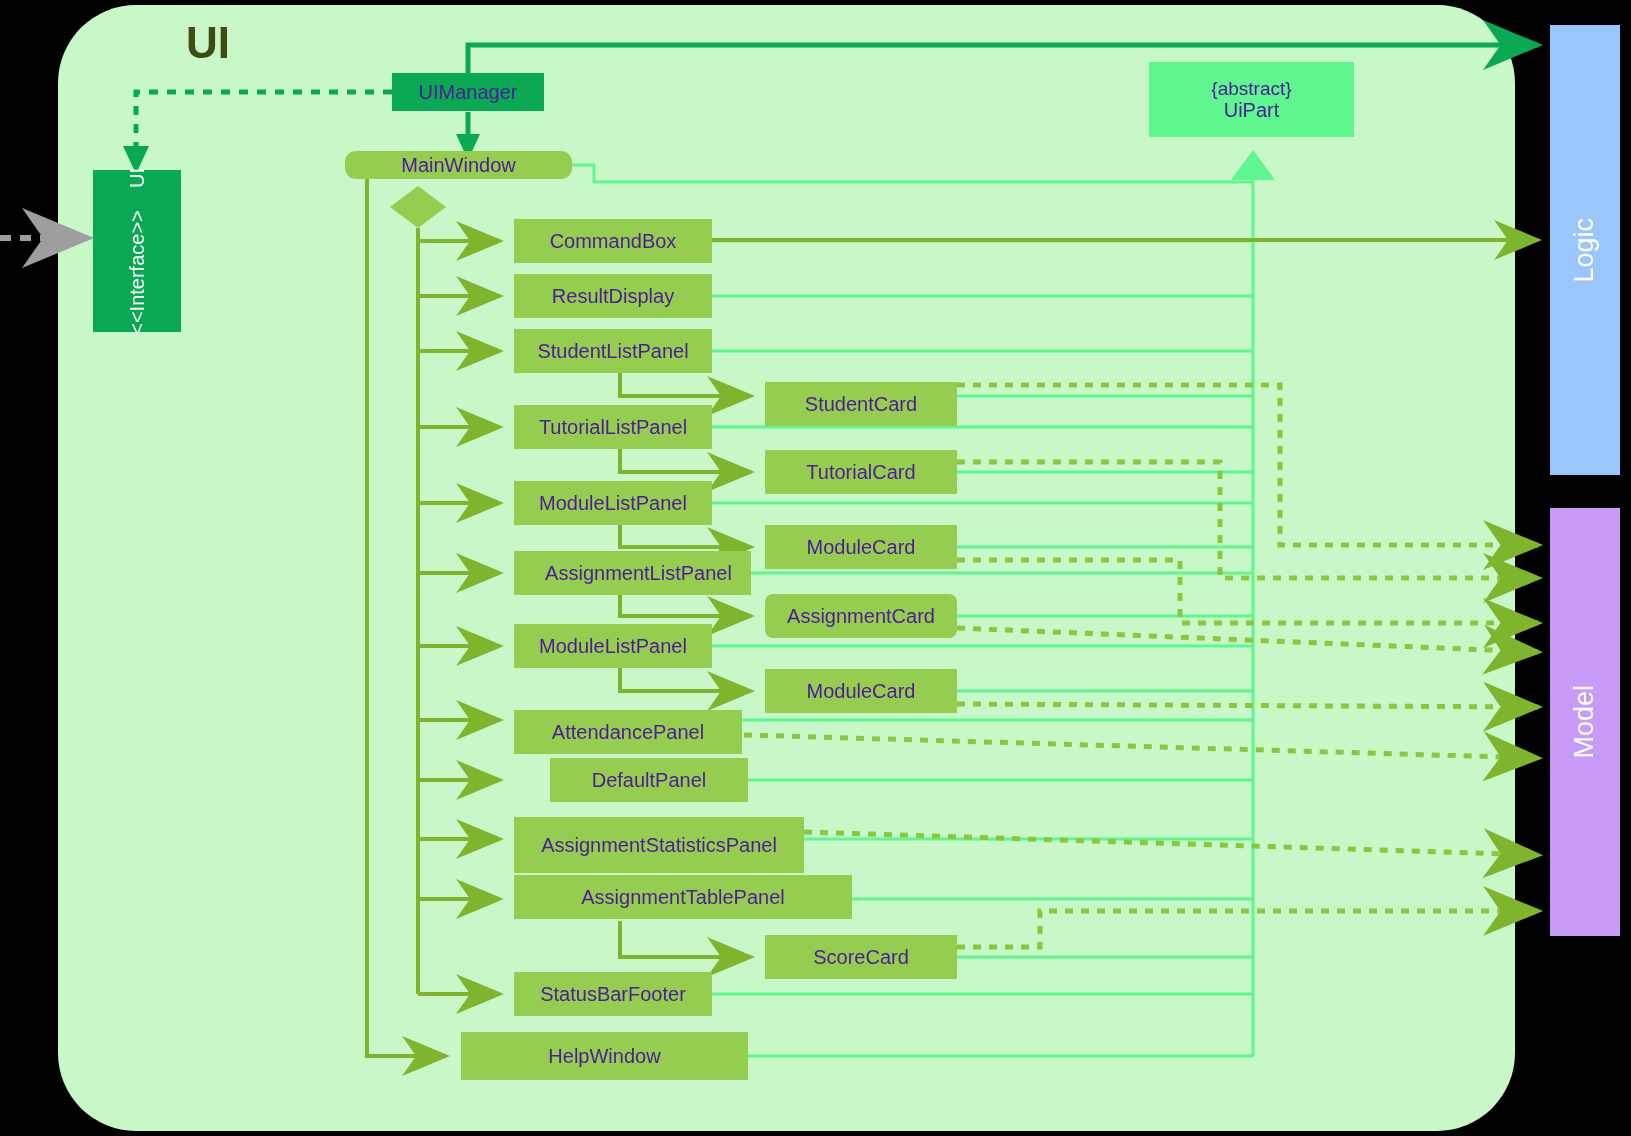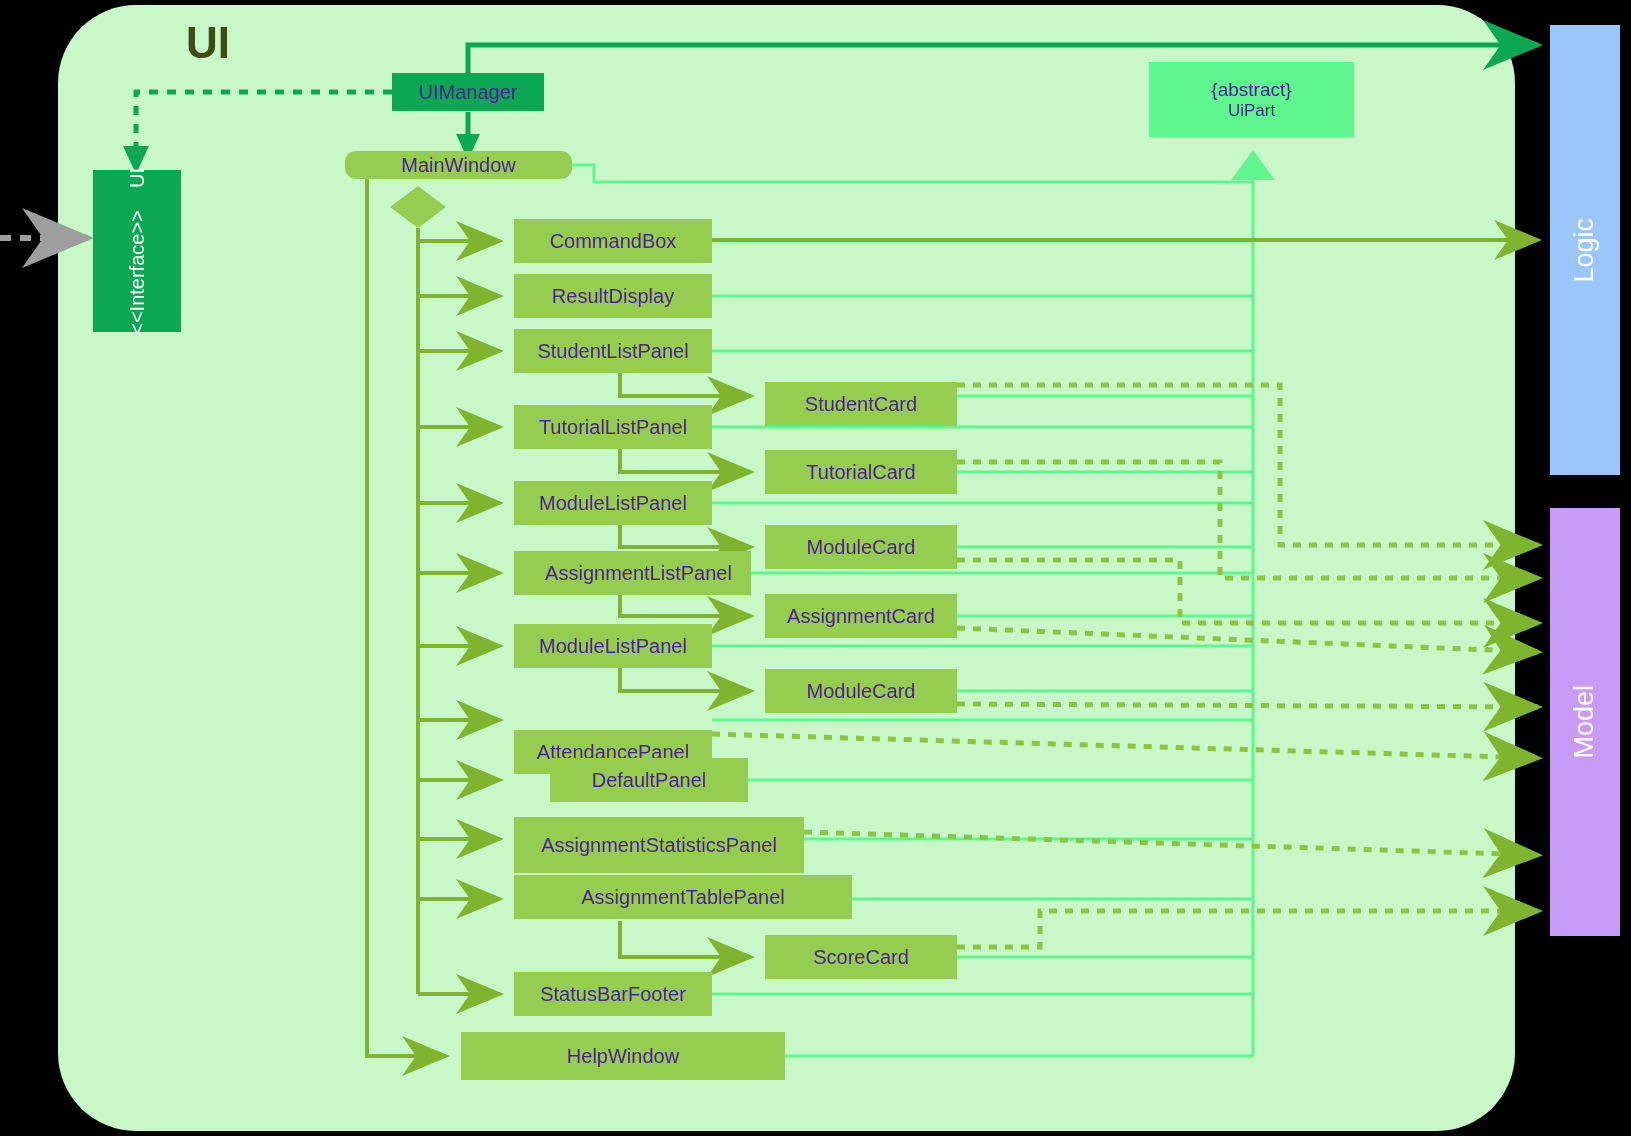--- a/index.html
+++ b/index.html
@@ -28,21 +28,21 @@
     white-space:nowrap;text-align:center;line-height:1.15;
   }
   .sidetext > span{font-size:27px;}
 
   #uititle{
     position:absolute;left:186px;top:18px;color:#3e4d16;
     font-size:44px;font-weight:bold;letter-spacing:0px;
   }
   .abs2{flex-direction:column;}
   .abs2 .l1{font-size:19px;}
-  .abs2 .l2{font-size:17px;}
+  .abs2 .l2{font-size:20px;}
 </style>
 </head>
 <body>
 
 <div id="stage">
 
   <svg id="svgroot" viewBox="0 0 1631 1136">
     <defs>
       <marker id="arrDG" markerWidth="12" markerHeight="10" refX="11" refY="5" orient="auto">
         <path d="M0,0 L12,5 L0,10 L3.5,5 Z" fill="#0aa852"></path>
@@ -195,50 +195,50 @@
       </div>
       <div class="boxlbl lgreen" style="left: 514px; top: 481px; width: 198px; height: 44px;">
         <span>ModuleListPanel</span>
       </div>
       <div class="boxlbl lgreen" style="left: 514px; top: 551px; width: 237px; height: 44px; padding-left: 12px;">
         <span>AssignmentListPanel</span>
       </div>
       <div class="boxlbl lgreen" style="left: 514px; top: 624px; width: 198px; height: 44px;">
         <span>ModuleListPanel</span>
       </div>
-      <div class="boxlbl lgreen" style="left: 514px; top: 730px; width: 198px; height: 44px;">
+      <div class="boxlbl lgreen" style="left: 514px; top: 710px; width: 228px; height: 44px;">
         <span>AttendancePanel</span>
       </div>
       <div class="boxlbl lgreen" style="left: 514px; top: 758px; width: 198px; height: 44px; margin-left: 36px;">
         <span>DefaultPanel</span>
       </div>
       <div class="boxlbl lgreen" style="left: 514px; top: 817px; width: 290px; height: 56px;">
         <span>AssignmentStatisticsPanel</span>
       </div>
       <div class="boxlbl lgreen" style="left: 514px; top: 875px; width: 338px; height: 44px;">
         <span>AssignmentTablePanel</span>
       </div>
       <div class="boxlbl lgreen" style="left: 514px; top: 972px; width: 198px; height: 44px;">
         <span>StatusBarFooter</span>
       </div>
-      <div class="boxlbl lgreen" style="left: 461px; top: 1032px; width: 324px; height: 48px;">
+      <div class="boxlbl lgreen" style="left: 461px; top: 1032px; width: 287px; height: 48px;">
         <span>HelpWindow</span>
       </div>
     </div>
   <div id="card-layer">
       <div class="boxlbl lgreen" style="left: 765px; top: 374px; width: 192px; height: 44px; margin-top: 8px;">
         <span>StudentCard</span>
       </div>
       <div class="boxlbl lgreen" style="left: 765px; top: 450px; width: 192px; height: 44px;">
         <span>TutorialCard</span>
       </div>
       <div class="boxlbl lgreen" style="left: 765px; top: 525px; width: 192px; height: 44px;">
         <span>ModuleCard</span>
       </div>
-      <div class="boxlbl lgreen" style="left: 765px; top: 594px; width: 192px; height: 44px;">
+      <div class="boxlbl lgreen" style="left: 765px; top: 594px; width: 192px; height: 44px; border-radius: 8px;">
         <span>AssignmentCard</span>
       </div>
       <div class="boxlbl lgreen" style="left: 765px; top: 669px; width: 192px; height: 44px;">
         <span>ModuleCard</span>
       </div>
       <div class="boxlbl lgreen" style="left: 765px; top: 935px; width: 192px; height: 44px;">
         <span>ScoreCard</span>
       </div>
     </div>
 

